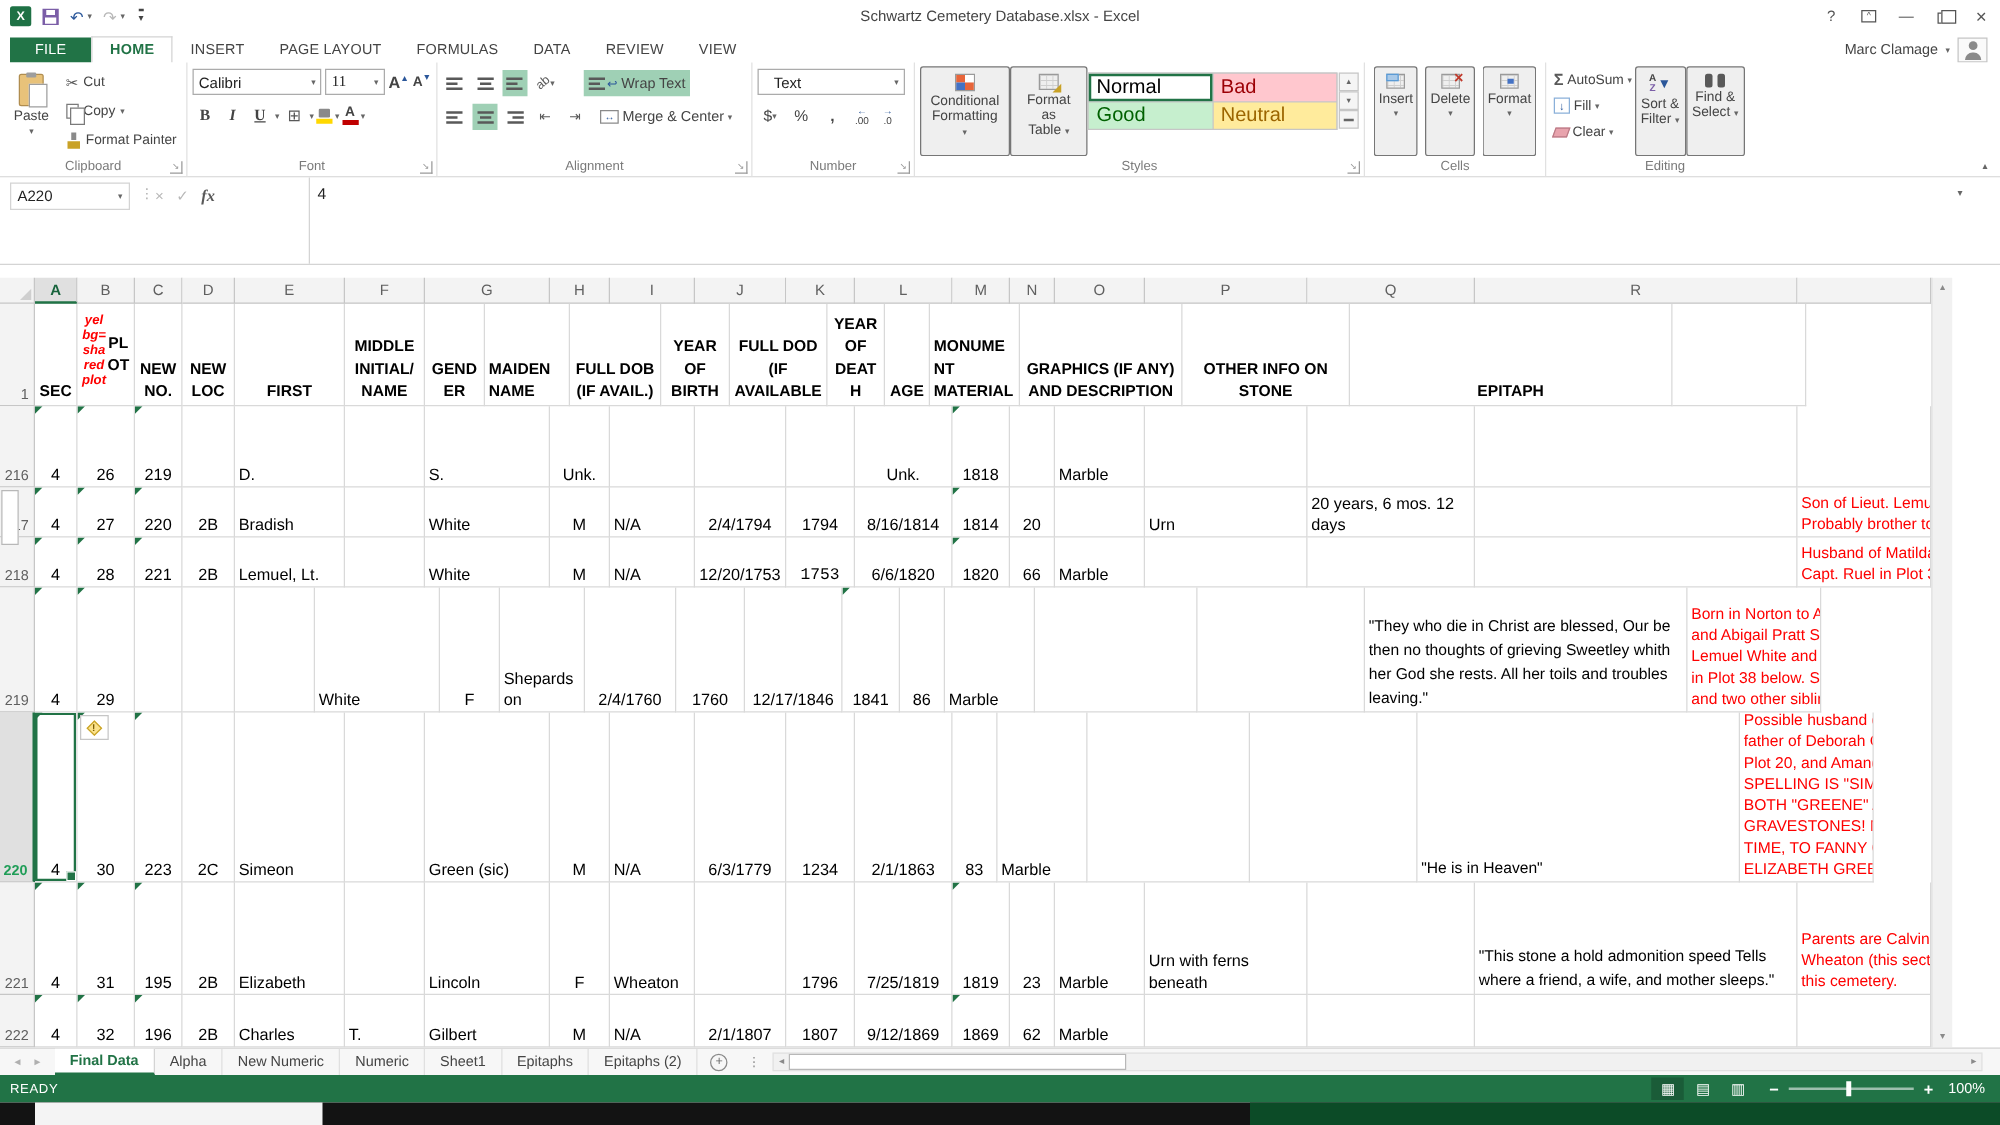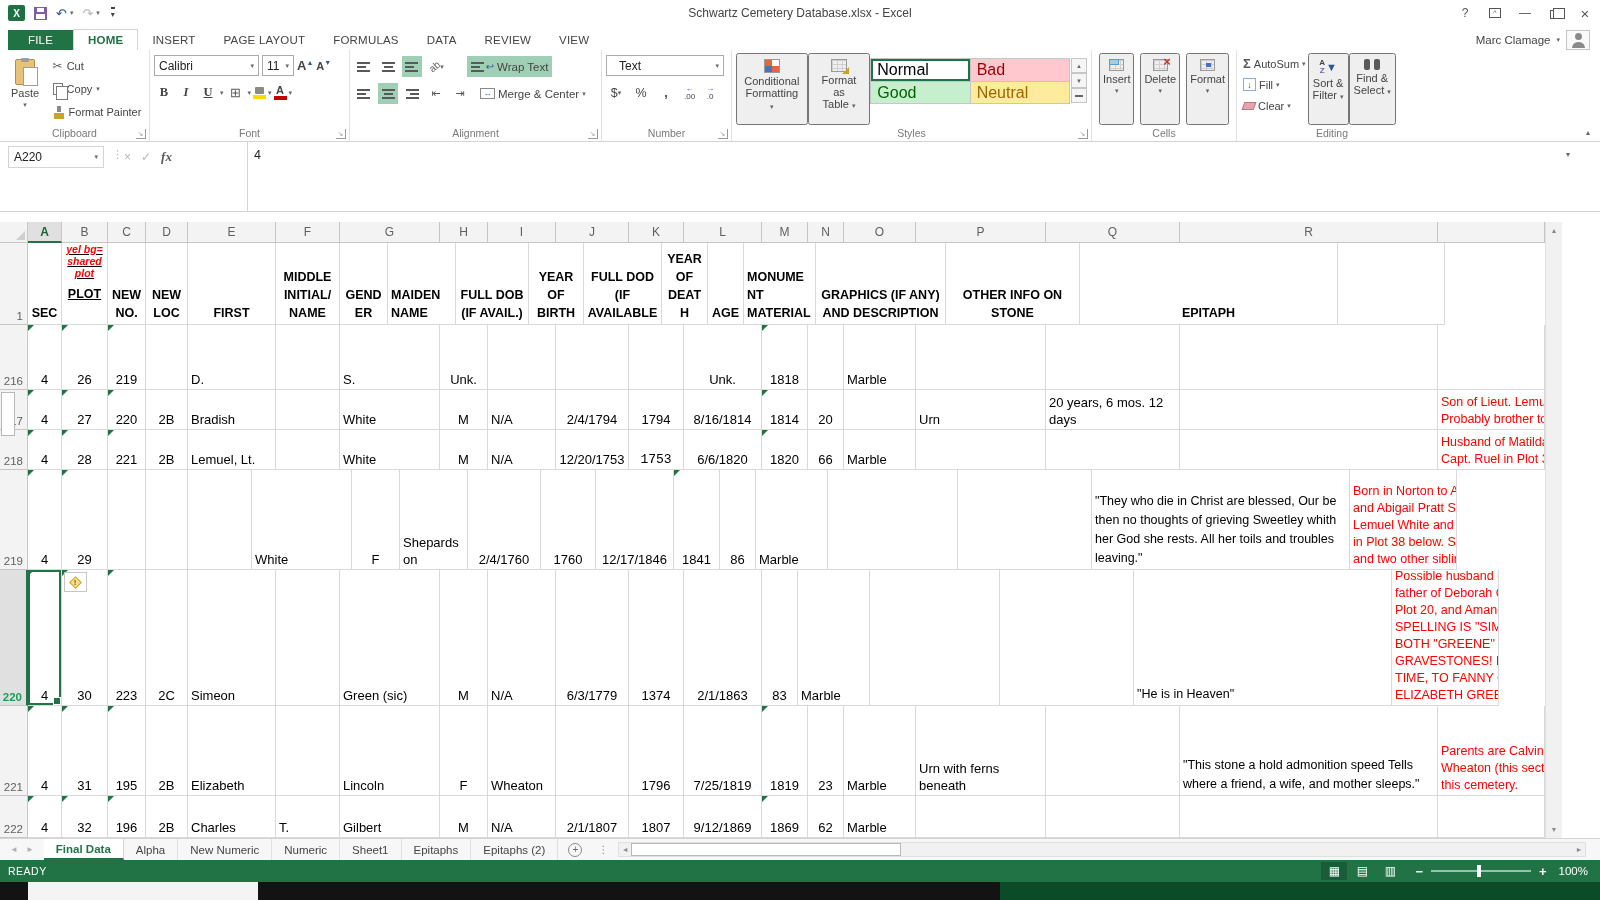--- a/index.html
+++ b/index.html
@@ -134,21 +134,21 @@
   .hcell{height:21px;border-right:1px solid #c6c6c6;border-bottom:1px solid #c6c6c6;background:#f3f3f3;color:#5f5f5f;font-size:12px;display:flex;align-items:center;justify-content:center;}
   .hcell.cur{background:#e0e0e0;color:#17633c;font-weight:bold;border-bottom:2px solid #217346;}
   .grow{display:flex;}
   .rh{width:28px;border-right:1px solid #c6c6c6;border-bottom:1px solid #c6c6c6;background:#f3f3f3;color:#5f5f5f;font-size:11.5px;display:flex;align-items:flex-end;justify-content:flex-end;padding:0 4px 2px 0;}
   .rh.cur{background:#e0e0e0;color:#1f9d57;font-weight:bold;border-right:2px solid #217346;}
   .cell{position:relative;border-right:1px solid #d9d9d9;border-bottom:1px solid #d9d9d9;display:flex;align-items:flex-end;overflow:hidden;font-size:13px;line-height:17px;padding:0 3px 1px;color:#000;word-break:break-word;}
   .cell.ac{justify-content:center;text-align:center;}
   .cell.red{color:#fe0000;font-size:12.5px;line-height:17px;white-space:pre;word-break:normal;}
   .cell.kR{font-size:12.5px;line-height:19px;}
   .grow.hdr .cell{font-weight:bold;font-size:12.5px;line-height:18px;padding-bottom:2px;}
-  .cell.colnote{flex-direction:column;justify-content:flex-start;align-items:center;text-decoration:underline;}
+  .cell.colnote{flex-direction:row;justify-content:space-between;align-items:center;}
   .cell .note{color:#fe0000;font-style:italic;font-size:10.5px;line-height:12px;white-space:pre-line;text-align:center;margin-bottom:6px;}
   .cell.flag::before{content:"";position:absolute;top:0;left:0;border-top:6px solid #217346;border-right:6px solid transparent;}
   .cell.sel{box-shadow:inset 0 0 0 2px #217346;}
   .cell.sel::after{content:"";position:absolute;right:0;bottom:0;width:6px;height:6px;background:#217346;border:1px solid #fff;}
   .errbtn{position:absolute;left:64px;top:350px;width:23px;height:20px;background:#fff;border:1px solid #c6c6c6;display:flex;align-items:center;justify-content:center;}
   .errbtn .dia{width:9px;height:9px;background:#fbe28a;border:1px solid #c8a227;transform:rotate(45deg);display:flex;align-items:center;justify-content:center;}
   .errbtn .dia span{transform:rotate(-45deg);font-size:8px;font-weight:bold;color:#7a5b00;line-height:1;}
   .vscroll{position:absolute;left:1545px;top:0;width:17px;height:616px;background:#f1f1f1;border-left:1px solid #e0e0e0;}
   .vscroll .arr{height:17px;display:flex;align-items:center;justify-content:center;font-size:7px;color:#8a8a8a;}
   .vscroll .arr.bottom{position:absolute;bottom:0;left:0;right:0;}
@@ -255,21 +255,21 @@
     <div class="glabel">Clipboard</div>
     <span class="dlg">↘</span>
   </div>
 
   <div class="rgroup" style="width:200px;">
     <div style="display:flex;gap:3px;align-items:center;margin-top:2px;">
       <span class="selbox" style="width:105px;">
           <span>Calibri</span>
           <span class="sdd">▾</span>
         </span>
-      <span class="selbox" style="width:32px;">
+      <span class="selbox" style="width:48px;font-family:Liberation Serif, serif;">
           <span>11</span>
           <span class="sdd">▾</span>
         </span>
       <span class="growA"><span>A</span><sup>▲</sup></span>
       <span class="growA" style="font-size:11px;"><span>A</span><sup style="color:#2b579a;">▼</sup></span>
     </div>
     <div style="display:flex;gap:2px;align-items:center;margin-top:6px;">
       <span class="fbtn">
           <b style="font-weight:900;">B</b>
         </span>
@@ -653,21 +653,21 @@
         <div class="cell kA ac flag sel" style="width: 34px;">4</div>
         <div class="cell kB ac flag" style="width: 46px;">30</div>
         <div class="cell kC ac flag" style="width: 38px;">223</div>
         <div class="cell kD ac" style="width: 42px;">2C</div>
         <div class="cell kE al" style="width: 88px;">Simeon</div>
         <div class="cell kF al" style="width: 64px;"></div>
         <div class="cell kG al" style="width: 100px;">Green (sic)</div>
         <div class="cell kH ac" style="width: 48px;">M</div>
         <div class="cell kI al" style="width: 68px;">N/A</div>
         <div class="cell kJ ac" style="width: 73px;">6/3/1779</div>
-        <div class="cell kK ac" style="width: 55px;">1374</div>
+        <div class="cell kK ac" style="width: 55px;">1234</div>
         <div class="cell kL ac" style="width: 78px;">2/1/1863</div>
         <div class="cell kN ac" style="width: 36px;">83</div>
         <div class="cell kO al" style="width: 72px;">Marble</div>
         <div class="cell kP al" style="width: 130px;"></div>
         <div class="cell kQ al" style="width: 134px;"></div>
         <div class="cell kR al" style="width: 258px;">"He is in Heaven"</div>
         <div class="cell kS al red" style="width: 107px;">Possible husband of
 father of Deborah G
 Plot 20, and Amanda
 SPELLING IS "SIMEON

